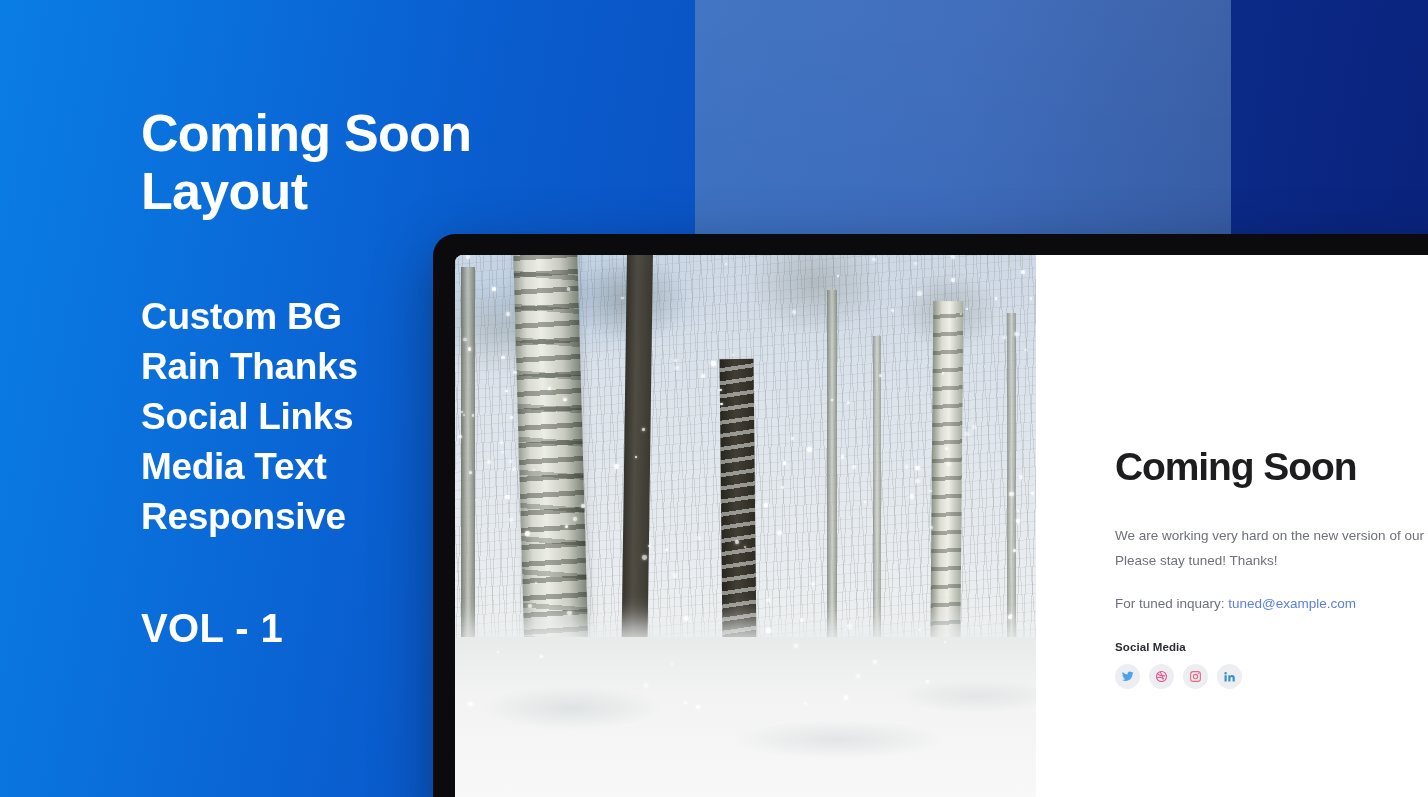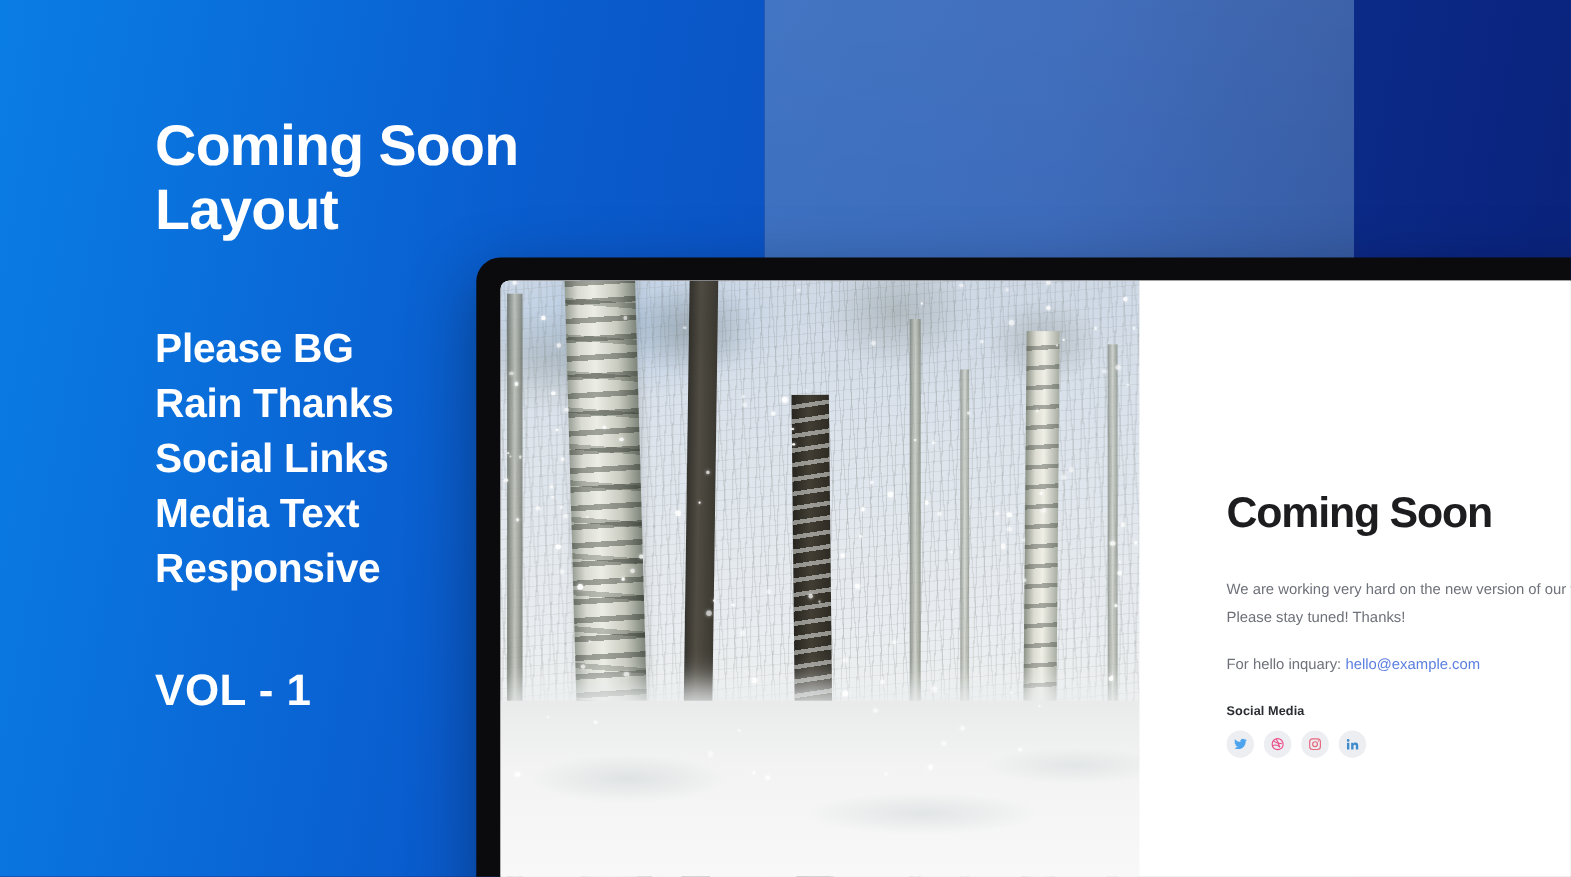--- a/index.html
+++ b/index.html
@@ -309,21 +309,21 @@
   <div class="bg-band band-left"></div>
   <div class="bg-band band-mid"></div>
   <div class="bg-band band-right"></div>
   <div class="band-sheen"></div>
 
   <div class="promo">
     <h1 class="promo-title">Coming Soon
 Layout</h1>
 
     <ul class="promo-features">
-      <li>Please BG</li>
+      <li>Custom BG</li>
       <li>Rain Thanks</li>
       <li>Social Links</li>
       <li>Media Text</li>
       <li>Responsive</li>
     </ul>
 
     <p class="promo-vol">VOL - 1</p>
   </div>
 
   <div class="laptop">
@@ -468,22 +468,22 @@
             <span class="snow-dot" style="width: 3.7px; height: 3.7px; left: 19.21%; top: 5.5%; opacity: 0.66;"></span>
           </div>
       </div>
 
       <div class="site-panel">
         <h2 class="site-title">Coming Soon</h2>
 
         <p class="site-desc">We are working very hard on the new version of our website. It will features. Please stay tuned! Thanks!</p>
 
         <p class="site-inquiry">
-          <span>For hello inquary:</span>
-          <a href="#">hello@example.com</a>
+          <span>For tuned inquary:</span>
+          <a href="#">tuned@example.com</a>
         </p>
 
         <p class="site-social-label">Social Media</p>
 
         <div class="social-row">
           <a href="#" class="social-btn">
             <span>
               <svg width="13" height="13" viewBox="0 0 24 24" fill="#4da3ec" aria-hidden="true">
                 <path d="M23 4.9a8.8 8.8 0 0 1-2.5.7 4.4 4.4 0 0 0 1.9-2.4 8.8 8.8 0 0 1-2.8 1.1 4.4 4.4 0 0 0-7.5 4A12.4 12.4 0 0 1 3 3.7a4.4 4.4 0 0 0 1.4 5.8 4.3 4.3 0 0 1-2-.5v.1a4.4 4.4 0 0 0 3.5 4.3 4.4 4.4 0 0 1-2 .1 4.4 4.4 0 0 0 4.1 3A8.8 8.8 0 0 1 2 18.3a12.4 12.4 0 0 0 6.7 2c8 0 12.4-6.7 12.4-12.4v-.6A8.9 8.9 0 0 0 23 4.9z"></path>
               </svg>

